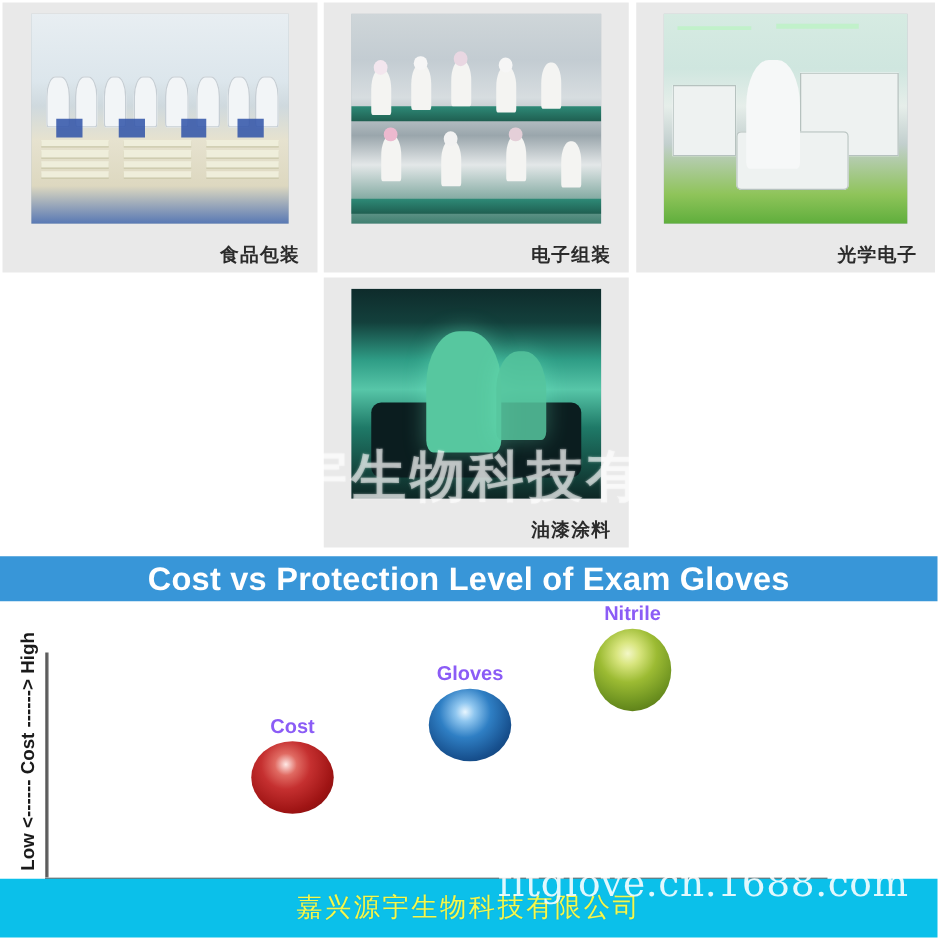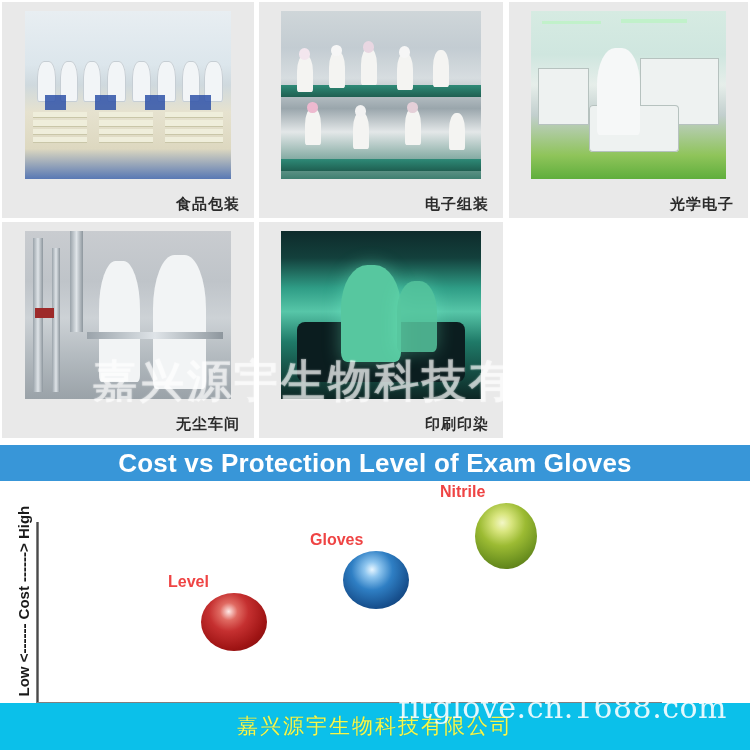--- a/index.html
+++ b/index.html
@@ -127,22 +127,22 @@
     position:absolute;left:36px;top:228px;width:626px;
     text-align:center;
     font-size:15px;font-weight:bold;color:#1a1a1a;
     white-space:nowrap;
     font-family:"Liberation Sans", sans-serif;
   }
 
   .bubble-group{position:absolute;}
   .bubble-label{
     position:absolute;left:0;top:0;width:100%;
-    text-align:left;
-    font-size:16px;font-weight:bold;color:#ef4444;
+    text-align:center;
+    font-size:16px;font-weight:bold;color:#8b5cf6;
     font-family:"Liberation Sans", sans-serif;
   }
   .bubble{
     position:absolute;left:50%;transform:translateX(-50%);top:20px;
     border-radius:50%;
   }
   .bubble.vinyl{
     width:66px;height:58px;
     background:radial-gradient(circle at 42% 32%, #ffe9e6 0%, #e06a62 16%, #c53030 36%, #9f1414 68%, #6e0c0c 100%);
   }
@@ -254,44 +254,30 @@
           <div class="w" style="left:34%;top:22%;width:22%;height:52%;"></div>
         </div>
       </div>
       <div class="photo-caption">光学电子</div>
     </div>
 
   </div>
 
   <div class="grid-row row-2">
 
-    <div class="photo-card col-1">
-      <div class="photo-frame">
-        <div class="photo-art p4">
-          <div class="pipe" style="left:4%;top:4%;width:5%;height:92%;"></div>
-          <div class="pipe" style="left:13%;top:10%;width:4%;height:86%;"></div>
-          <div class="pipe" style="left:22%;top:0%;width:6%;height:60%;"></div>
-          <div class="red" style="left:5%;top:46%;width:9%;height:6%;"></div>
-          <div class="w" style="left:36%;top:18%;width:20%;height:72%;"></div>
-          <div class="w" style="left:62%;top:14%;width:26%;height:80%;"></div>
-          <div class="pipe" style="left:30%;top:60%;width:66%;height:4%;"></div>
-        </div>
-      </div>
-      <div class="photo-caption">无尘车间</div>
-    </div>
 
     <div class="photo-card col-2">
       <div class="photo-frame">
         <div class="photo-art p5">
           <div class="car" style="left:8%;top:54%;width:84%;height:36%;"></div>
           <div class="suit" style="left:30%;top:20%;width:30%;height:58%;"></div>
           <div class="suit" style="left:58%;top:30%;width:20%;height:42%;opacity:.85;"></div>
         </div>
       </div>
-      <div class="photo-caption">印刷印染</div>
+      <div class="photo-caption">油漆涂料</div>
     </div>
 
 
   </div>
 
   <div id="photo-watermark">嘉兴源宇生物科技有限公司</div>
 </div>
 
 <div id="chart-panel">
 
@@ -301,21 +287,21 @@
 
   <div id="plot-area">
 
     <div id="y-axis"></div>
     <div id="x-axis"></div>
 
     <div id="y-axis-label">Low &lt;------ Cost ------&gt; High</div>
     <div id="x-axis-label">Low &lt;------------------- Protection Level -------------&gt; High</div>
 
     <div class="bubble-group" style="left:168px;top:92px;width:132px;">
-      <div class="bubble-label">Level</div>
+      <div class="bubble-label">Cost</div>
       <div class="bubble vinyl"></div>
     </div>
 
     <div class="bubble-group" style="left:310px;top:50px;width:132px;">
       <div class="bubble-label">Gloves</div>
       <div class="bubble latex"></div>
     </div>
 
     <div class="bubble-group" style="left:440px;top:2px;width:132px;">
       <div class="bubble-label">Nitrile</div>

